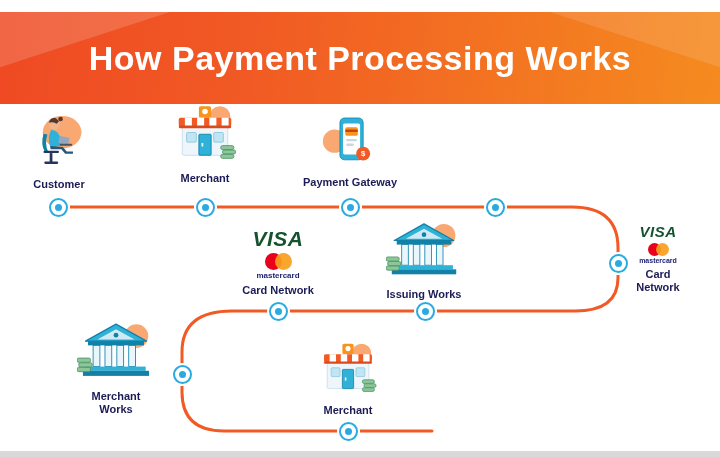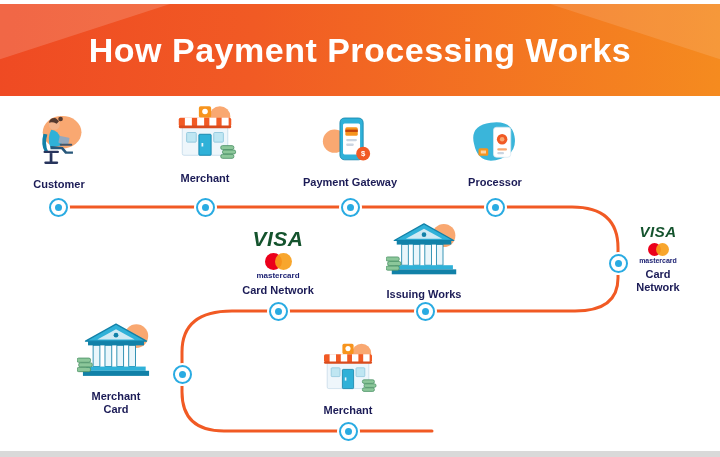--- a/index.html
+++ b/index.html
@@ -1,20 +1,20 @@
 <!DOCTYPE html>
 <html><head>
 <meta charset="utf-8">
 <style>
   html,body{margin:0;padding:0;}
   body{font-family:"Liberation Sans", sans-serif;}
   .stage{position:relative;width:720px;height:457px;background:#ffffff;overflow:hidden;}
 
   
-  .banner{position:absolute;left:0;top:4px;width:720px;height:92px;
+  .banner{position:absolute;left:0;top:12px;width:720px;height:92px;
     background:linear-gradient(95deg,#ef4a23 0%,#f15a24 35%,#f58b1f 100%);
     display:flex;align-items:center;justify-content:center;}
   .banner h1{margin:0;color:#ffffff;font-size:34px;font-weight:800;letter-spacing:.5px;}
   .corner{position:absolute;top:0;width:170px;height:92px;pointer-events:none;}
   .corner.left{left:0;background:rgba(255,255,255,.16);clip-path:polygon(0 0,100% 0,0 60%);}
   .corner.right{right:0;background:rgba(255,255,255,.12);clip-path:polygon(0 0,100% 0,100% 60%);}
 
   
   .flow-line{position:absolute;left:0;top:0;z-index:1;pointer-events:none;}
 
@@ -137,33 +137,20 @@
       <rect x="34" y="16" width="16" height="11" rx="2" fill="#f7941d"></rect>
       <rect x="34" y="19" width="16" height="3" fill="#c2410c"></rect>
       <rect x="35" y="31" width="14" height="3" rx="1.5" fill="#cbd5e1"></rect>
       <rect x="35" y="37" width="10" height="3" rx="1.5" fill="#cbd5e1"></rect>
       <circle cx="57" cy="50" r="9" fill="#f15a24"></circle>
       <text x="57" y="53.5" font-size="10" font-weight="bold" fill="#fff" text-anchor="middle">$</text>
     </svg>
     <div class="label">Payment Gateway</div>
   </div>
 
-  <div class="entity" style="left:446px;top:114px;width:98px">
-    <svg width="60" height="58" viewBox="0 0 80 70">
-      <path d="M12 36 Q6 12 34 8 Q62 4 66 26 Q70 48 48 56 Q18 66 12 36 Z" fill="#3ab5da"></path>
-      <rect x="38" y="14" width="23" height="40" rx="4" fill="#fff" stroke="#d7e7f0"></rect>
-      <circle cx="49.5" cy="30" r="7" fill="#f15a24"></circle>
-      <circle cx="49.5" cy="30" r="3" fill="#f9a871"></circle>
-      <rect x="43" y="42" width="13" height="3" rx="1.5" fill="#f9a871"></rect>
-      <rect x="43" y="47" width="9" height="3" rx="1.5" fill="#cbd5e1"></rect>
-      <rect x="18" y="42" width="13" height="10" rx="2" fill="#f7941d"></rect>
-      <rect x="21" y="45" width="7" height="4" fill="#fff" opacity=".6"></rect>
-    </svg>
-    <div class="label">Processor</div>
-  </div>
 
   <div class="entity" style="left:226px;top:228px;width:104px">
     <div class="visa">VISA</div>
     <div class="mc">
       <span class="mc-c mc-red"></span>
       <span class="mc-c mc-orange"></span>
     </div>
     <div class="mc-word">mastercard</div>
     <div class="label">Card Network</div>
   </div>
@@ -212,21 +199,21 @@
       <rect x="47" y="29" width="8" height="25" fill="#e9f6fb" stroke="#1181a8"></rect>
       <rect x="61" y="29" width="8" height="25" fill="#e9f6fb" stroke="#1181a8"></rect>
       <rect x="11" y="54" width="70" height="5" fill="#2fb1d8"></rect>
       <rect x="7" y="59" width="78" height="6" fill="#1181a8"></rect>
       <g fill="#8cc79a" stroke="#4e9468">
         <rect x="0" y="44" width="16" height="5" rx="2"></rect>
         <rect x="2" y="49.5" width="16" height="5" rx="2"></rect>
         <rect x="0" y="55" width="16" height="5" rx="2"></rect>
       </g>
     </svg>
-    <div class="label w56">Merchant Card</div>
+    <div class="label w56">Merchant Works</div>
   </div>
 
   <div class="entity" style="left:298px;top:342px;width:100px">
     <svg width="64" height="58" viewBox="0 0 80 72">
       <circle cx="57" cy="14" r="12" fill="#f9a871"></circle>
       <rect x="33" y="2" width="14" height="13" rx="2" fill="#f7941d"></rect>
       <circle cx="40" cy="8" r="3.2" fill="#fff"></circle>
       <rect x="14" y="22" width="52" height="36" rx="2" fill="#eef6fb" stroke="#c6dcea"></rect>
       <rect x="10" y="15" width="60" height="10" rx="2" fill="#f15a24"></rect>
       <rect x="17" y="15" width="8" height="10" fill="#fff"></rect>

